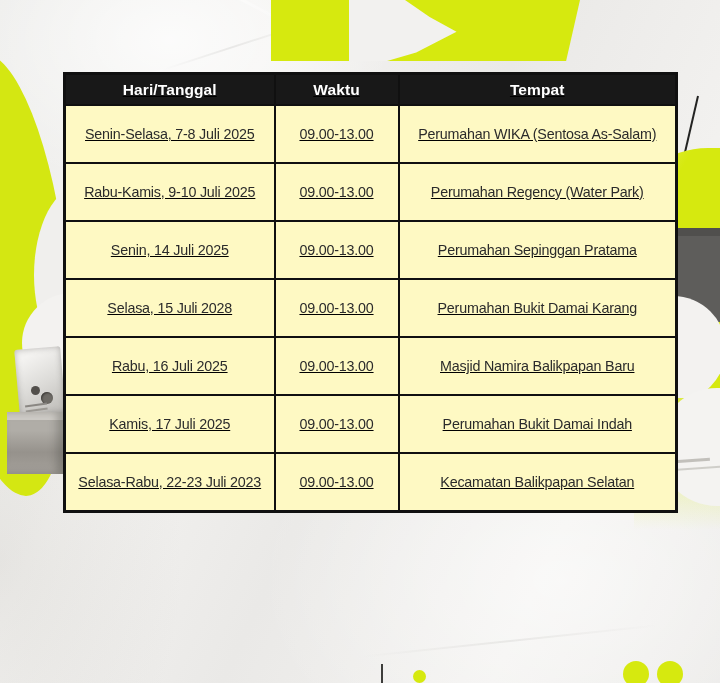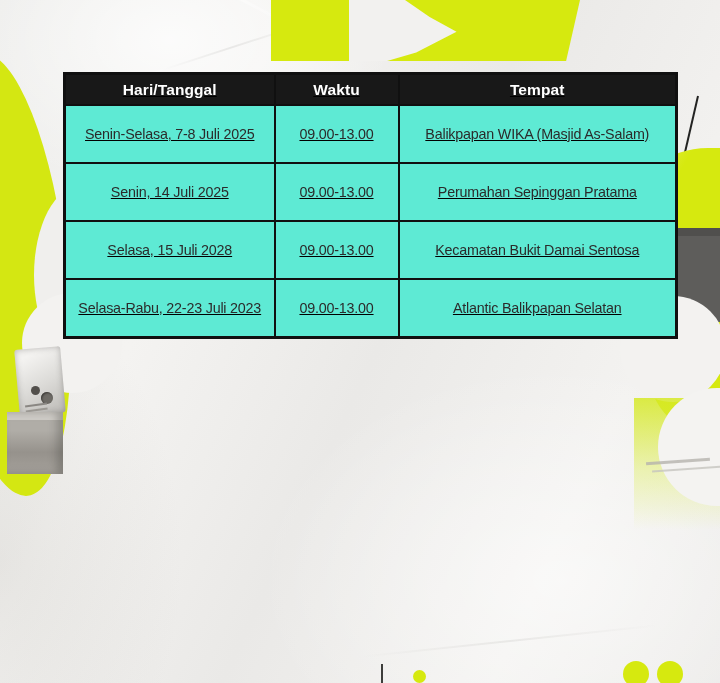--- a/index.html
+++ b/index.html
@@ -64,21 +64,21 @@
   
   table.sched{position:absolute;left:63px;top:72px;width:612px;border-collapse:collapse;
       table-layout:fixed;background:#fff;border:3px solid #101010;z-index:5;text-decoration:underline;}
   table.sched col.c-hari{width:210px;}
   table.sched col.c-waktu{width:124px;}
   table.sched col.c-tempat{width:278px;}
   table.sched th{
       background:#181818;color:#ffffff;font-weight:bold;font-size:15.5px;height:27px;
       border:2px solid #101010;text-align:center;letter-spacing:.1px;}
   table.sched td{
-      background:#5eead4;color:#2b2b2b;font-size:14.3px;height:56px;
+      background:#fef9c3;color:#2b2b2b;font-size:14.3px;height:56px;
       border:2px solid #101010;text-align:center;letter-spacing:-.2px;padding:0 4px;}
 </style>
 </head>
 <body>
 
 <div class="crease c1"></div>
 <div class="crease c2"></div>
 <div class="crease c3"></div>
 
 <div class="abs lime-top"></div>
@@ -121,31 +121,46 @@
     <tr>
       <th>Hari/Tanggal</th>
       <th>Waktu</th>
       <th>Tempat</th>
     </tr>
   </thead>
   <tbody>
     <tr>
       <td>Senin-Selasa, 7-8 Juli 2025</td>
       <td>09.00-13.00</td>
-      <td>Balikpapan WIKA (Masjid As-Salam)</td>
+      <td>Perumahan WIKA (Sentosa As-Salam)</td>
+    </tr>
+    <tr>
+      <td>Rabu-Kamis, 9-10 Juli 2025</td>
+      <td>09.00-13.00</td>
+      <td>Perumahan Regency (Water Park)</td>
     </tr>
     <tr>
       <td>Senin, 14 Juli 2025</td>
       <td>09.00-13.00</td>
       <td>Perumahan Sepinggan Pratama</td>
     </tr>
     <tr>
       <td>Selasa, 15 Juli 2028</td>
       <td>09.00-13.00</td>
-      <td>Kecamatan Bukit Damai Sentosa</td>
+      <td>Perumahan Bukit Damai Karang</td>
+    </tr>
+    <tr>
+      <td>Rabu, 16 Juli 2025</td>
+      <td>09.00-13.00</td>
+      <td>Masjid Namira Balikpapan Baru</td>
+    </tr>
+    <tr>
+      <td>Kamis, 17 Juli 2025</td>
+      <td>09.00-13.00</td>
+      <td>Perumahan Bukit Damai Indah</td>
     </tr>
     <tr>
       <td>Selasa-Rabu, 22-23 Juli 2023</td>
       <td>09.00-13.00</td>
-      <td>Atlantic Balikpapan Selatan</td>
+      <td>Kecamatan Balikpapan Selatan</td>
     </tr>
   </tbody>
 </table>
 
 </body></html>

